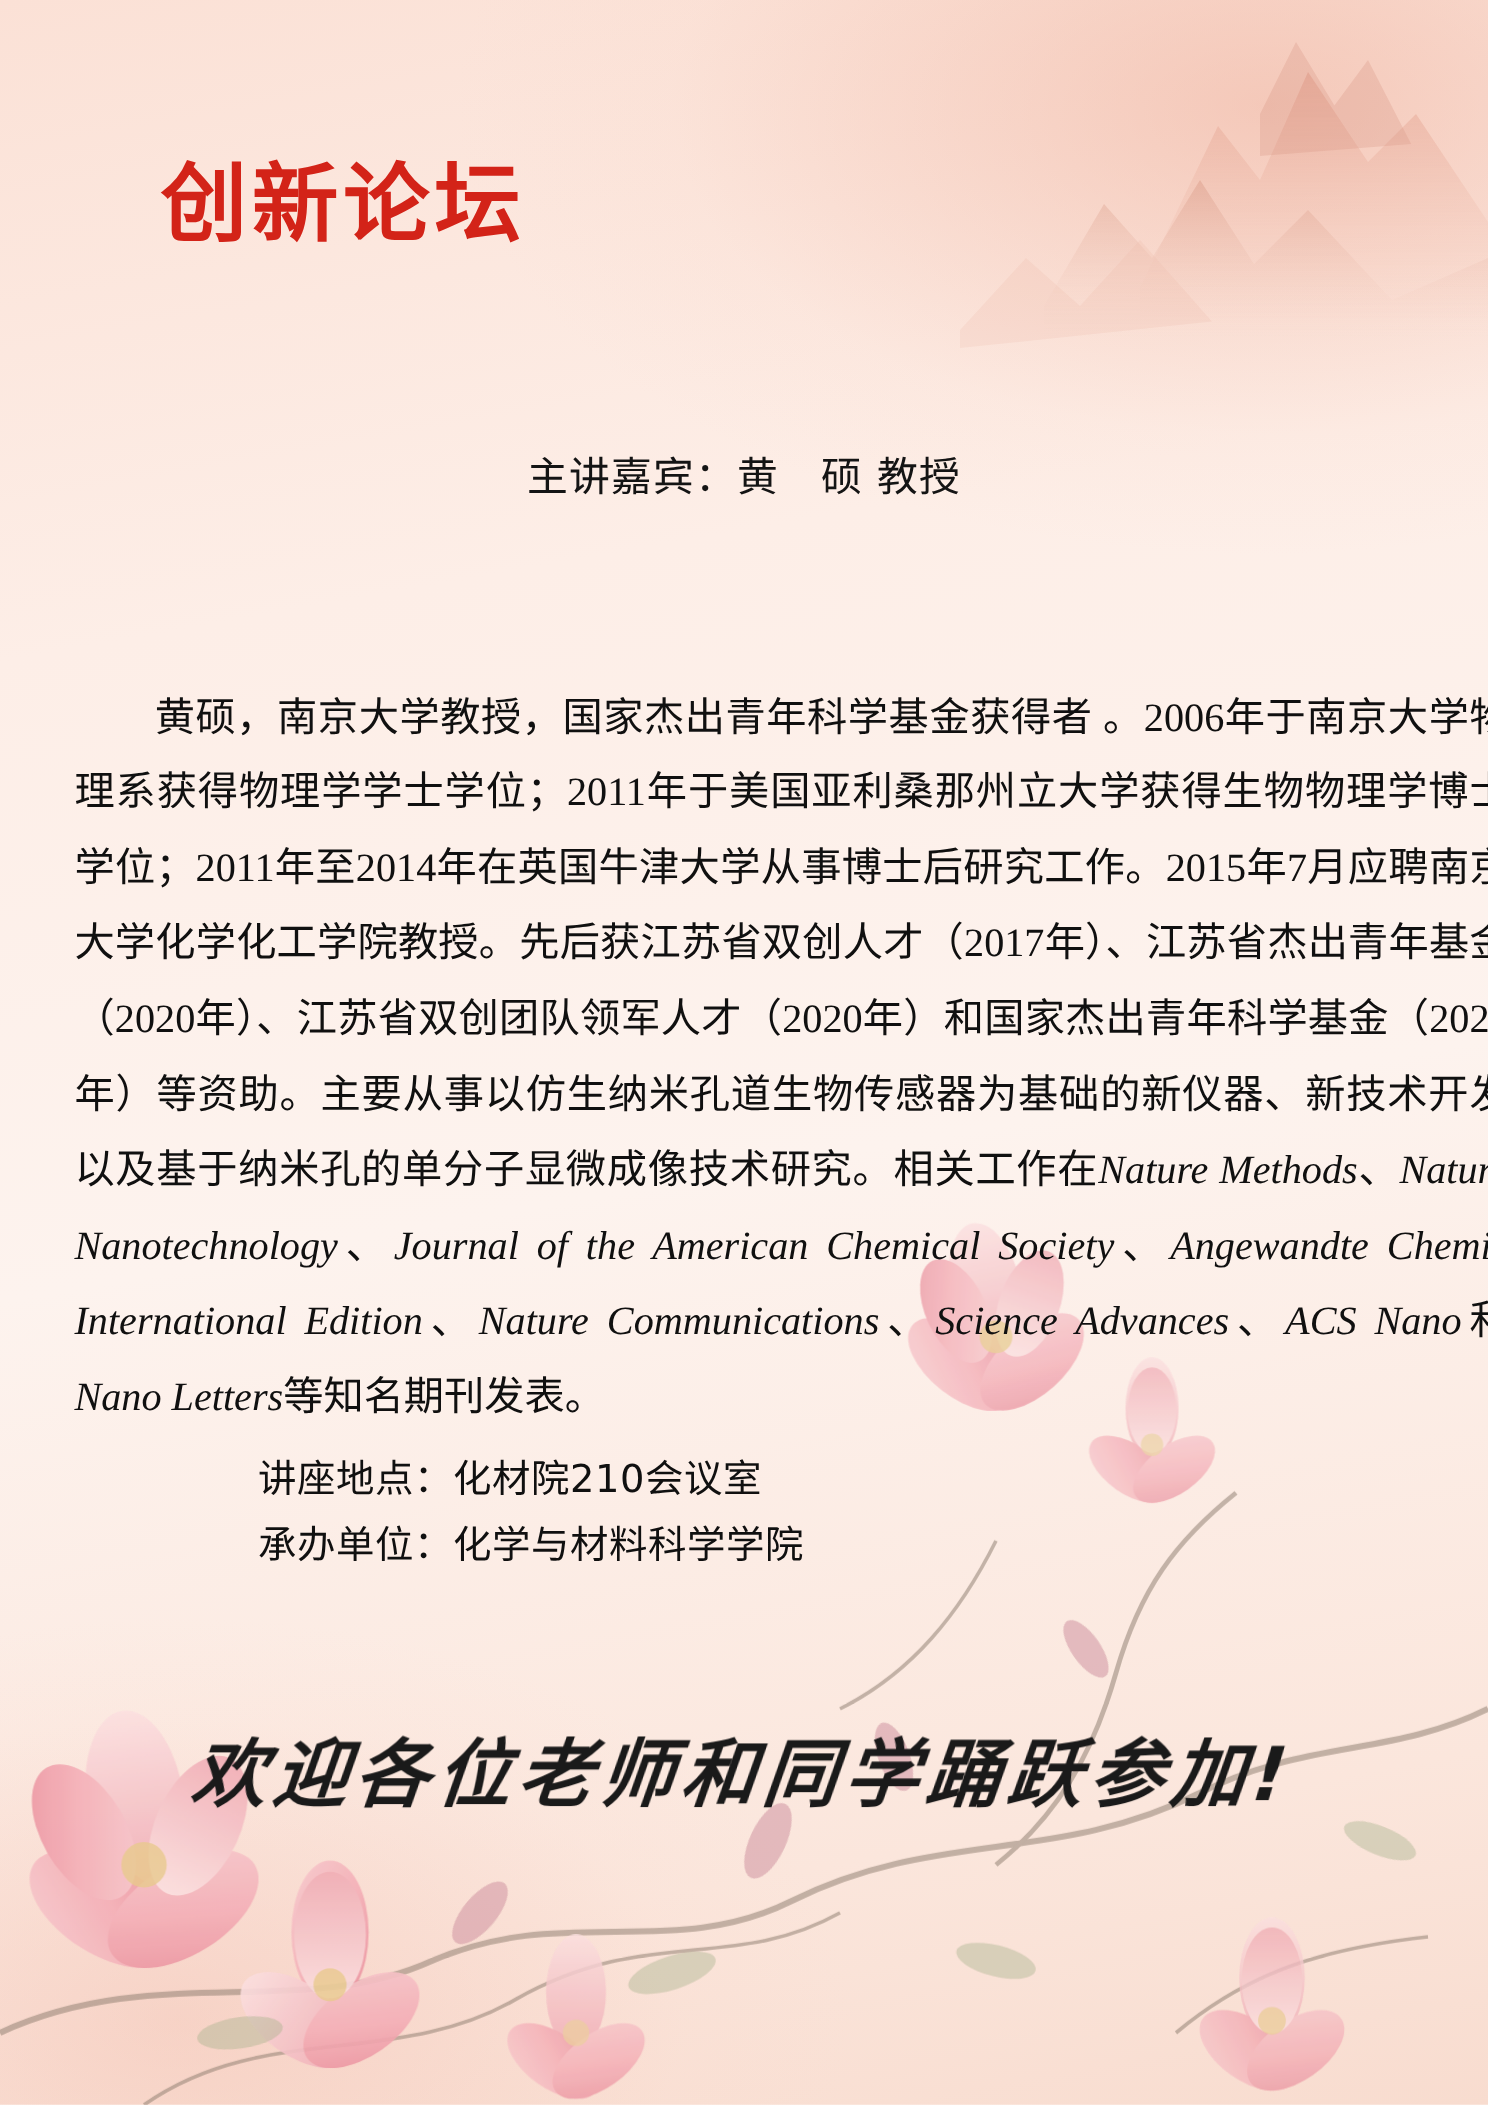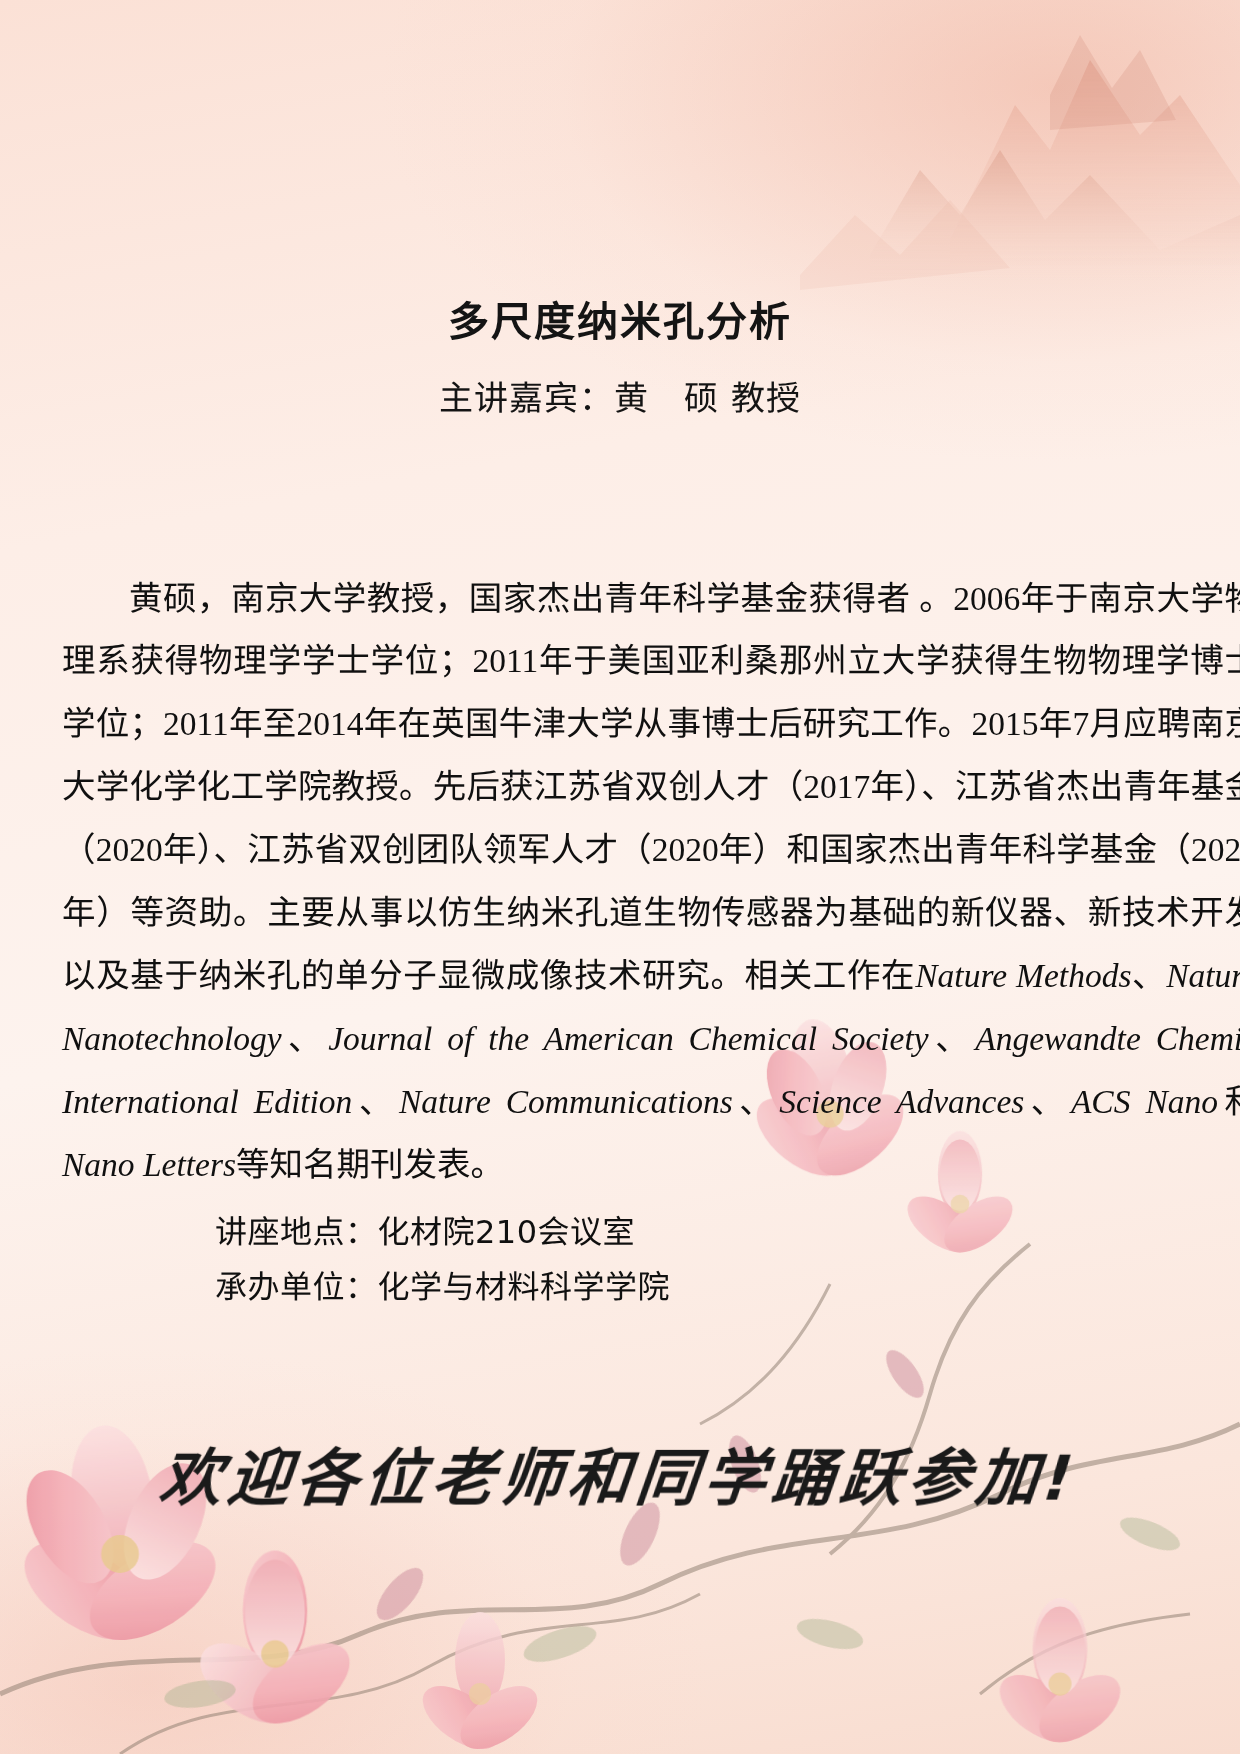--- a/index.html
+++ b/index.html
@@ -284,24 +284,24 @@
           <ellipse cx="830" cy="640" rx="34" ry="13" transform="rotate(14 830 640)"></ellipse>
           <ellipse cx="200" cy="700" rx="36" ry="13" transform="rotate(-8 200 700)"></ellipse>
           <ellipse cx="1150" cy="540" rx="32" ry="12" transform="rotate(22 1150 540)"></ellipse>
         </g>
       </g>
     </svg>
   </div>
 
   <div class="header">
     <div class="title-block">
+      <span class="forum-title">创新论坛</span>
     </div>
   </div>
 
-  <div class="talk-title">多尺度纳米孔分析</div>
 
   <div class="speakers">
     <div>主讲嘉宾：黄　硕 教授</div>
   </div>
 
   <p class="bio"><span>黄硕，南京大学教授，国家杰出青年科学基金获得者 。2006年于南京大学物理系获得物理学学士学位；2011年于美国亚利桑那州立大学获得生物物理学博士学位；2011年至2014年在英国牛津大学从事博士后研究工作。2015年7月应聘南京大学化学化工学院教授。先后获江苏省双创人才（2017年）、江苏省杰出青年基金（2020年）、江苏省双创团队领军人才（2020年）和国家杰出青年科学基金（2022年）等资助。主要从事以仿生纳米孔道生物传感器为基础的新仪器、新技术开发以及基于纳米孔的单分子显微成像技术研究。相关工作在</span><i>Nature Methods</i><span>、</span><i>Nature Nanotechnology</i><span>、</span><i>Journal of the American Chemical Society</i><span>、</span><i>Angewandte Chemie International Edition</i><span>、</span><i>Nature Communications</i><span>、</span><i>Science Advances</i><span>、</span><i>ACS Nano</i><span>和</span><i>Nano Letters</i><span>等知名期刊发表。</span></p>
 
   <div class="details">
     <div>讲座地点：化材院210会议室</div>
     <div>承办单位：化学与材料科学学院</div>

